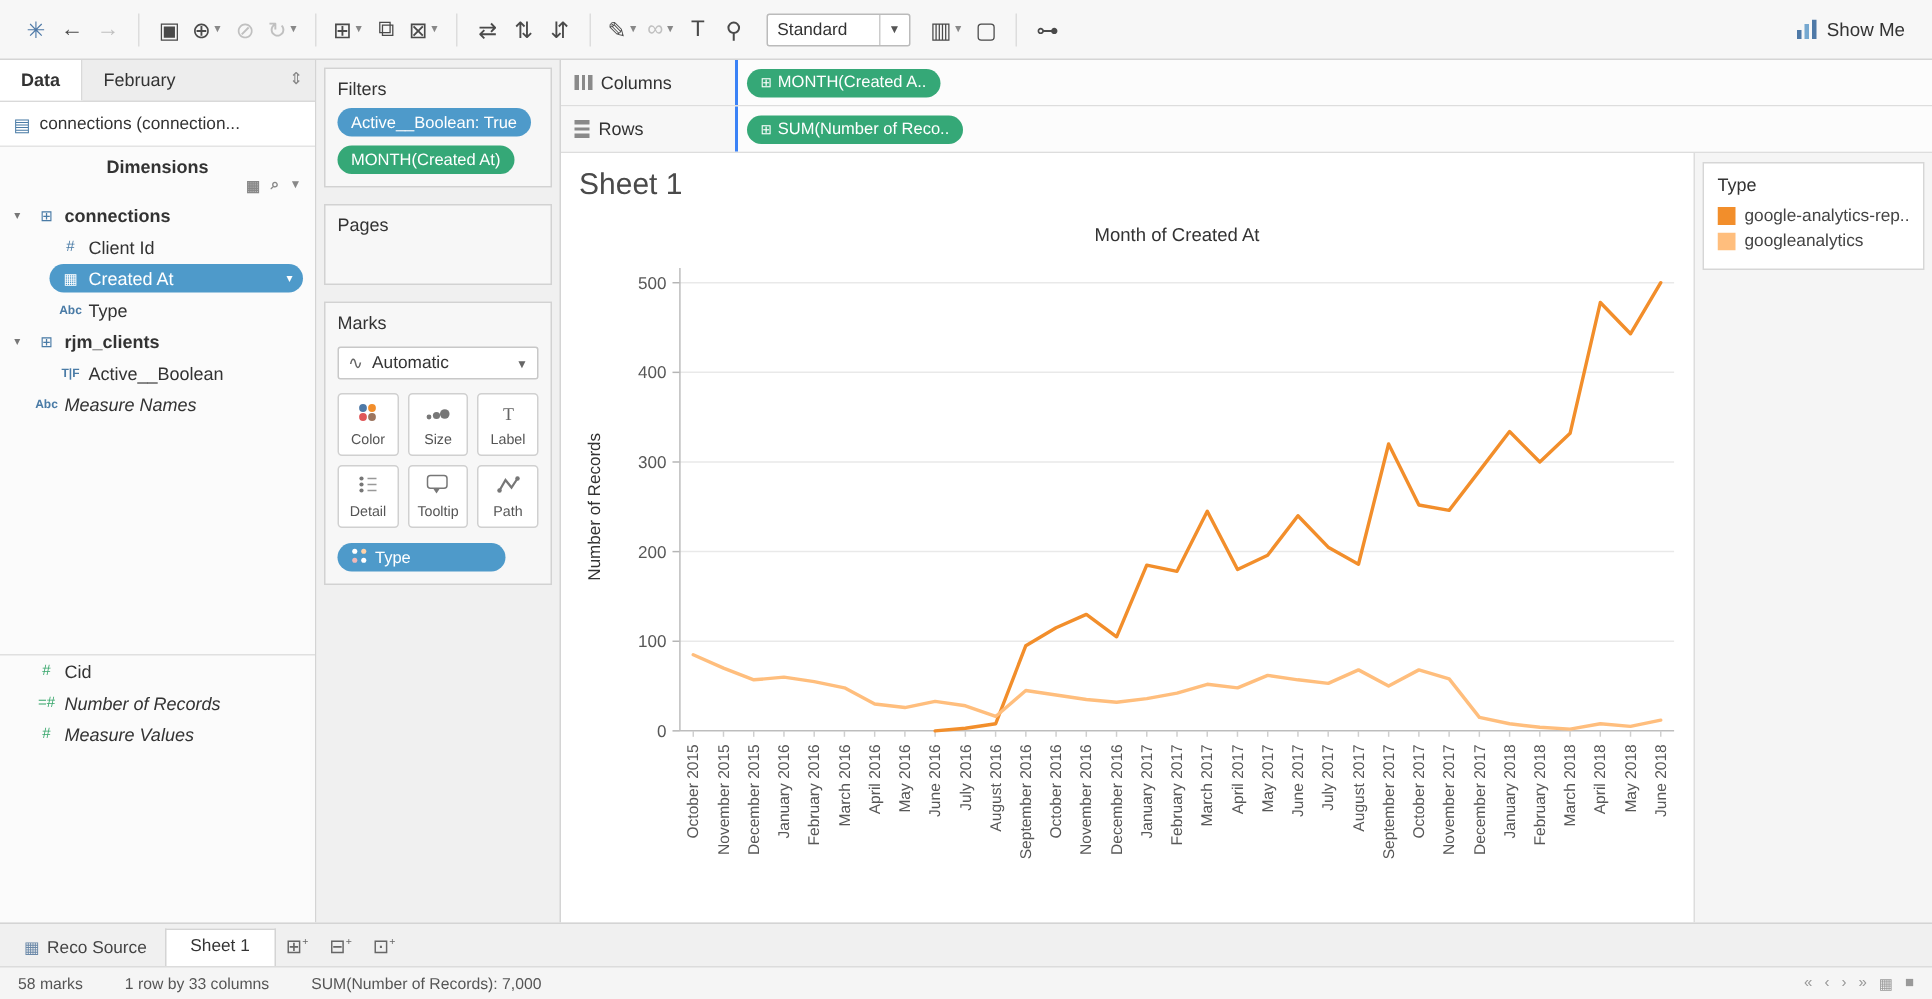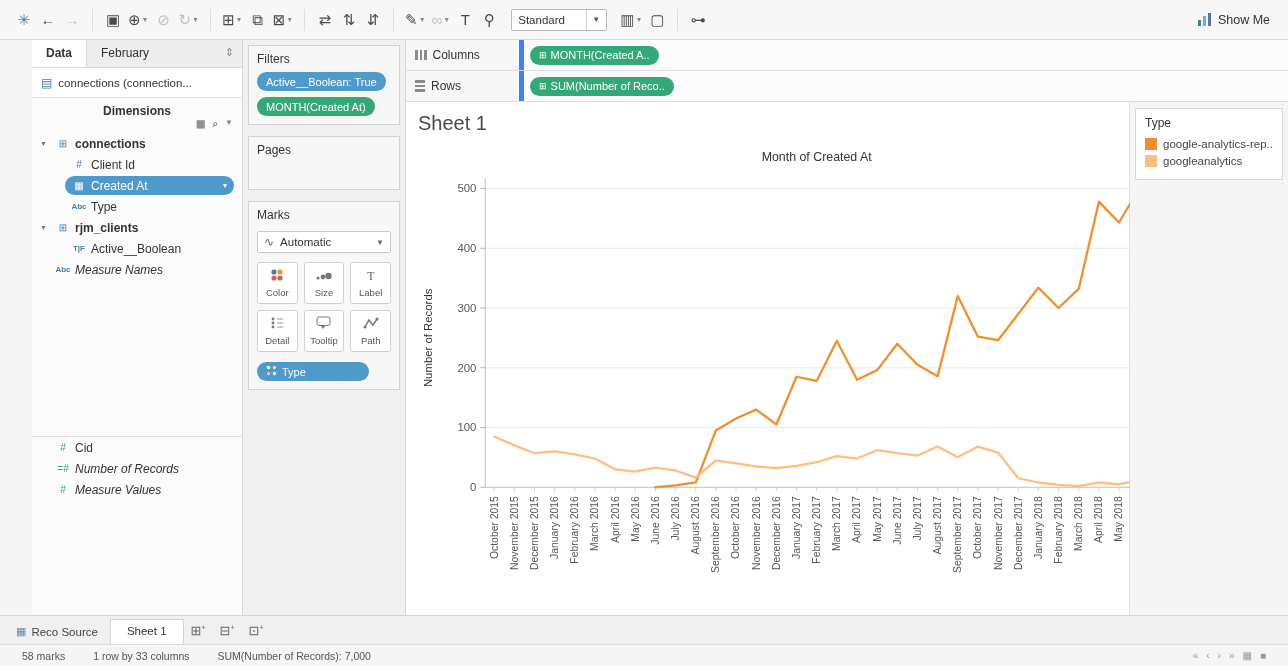--- a/index.html
+++ b/index.html
@@ -10,21 +10,21 @@
   .toolbar { height:40px; background:#f7f7f7; border-bottom:1px solid #d5d5d5; display:flex; align-items:center; padding:0 12px; flex-shrink:0; }
   .tbtn { min-width:24px; text-align:center; font-size:15px; color:#4a4a4a; padding:2px 3px; display:inline-flex; align-items:center; justify-content:center; cursor:default; }
   .tbtn.disabled { color:#c0c0c0; }
   .tcaret2 { font-size:7px; color:#888; margin-left:1px; }
   .tsep { width:1px; height:22px; background:#ddd; margin:0 8px; }
   .std-select { width:96px; height:22px; background:#fff; border:1px solid #bbb; border-radius:2px; display:flex; align-items:center; font-size:11.5px; color:#333; padding:0 6px; margin:0 10px; justify-content:space-between; }
   .std-caret { font-size:8px; color:#555; border-left:1px solid #ccc; padding-left:5px; height:100%; display:flex; align-items:center; }
   .showme { margin-left:auto; display:flex; align-items:center; gap:6px; font-size:12.5px; color:#333; padding-right:6px; }
 
   
-  .main { height:575px; display:flex; flex-shrink:0;padding-left:32px; }
+  .main { height:575px; display:flex; flex-shrink:0; }
 
   
   .data-pane { width:211px; background:#fbfbfb; border-right:1px solid #d4d4d4; display:flex; flex-direction:column; flex-shrink:0; }
   .pane-tabs { display:flex; align-items:stretch; height:28px; background:#ededed; border-bottom:1px solid #d9d9d9; }
   .pane-tab { padding:6px 14px; font-size:12px; color:#333; }
   .pane-tab.active { background:#fff; font-weight:bold; border-right:1px solid #d9d9d9; }
   .pane-tab-spacer { flex:1; }
   .pane-tabs-icon { font-size:11px; color:#888; padding:6px 8px; }
   .conn-row { height:30px; display:flex; align-items:center; gap:6px; padding:0 9px; font-size:11.5px; color:#333; background:#fff; border-bottom:1px solid #e4e4e4; white-space:nowrap; overflow:hidden; }
   .conn-icon { color:#4a7ba6; font-size:12px; }
@@ -58,21 +58,21 @@
   .marks-select .mglyph { color:#666; margin-right:6px; font-size:12px; }
   .marks-select .mcaret { margin-left:auto; font-size:8px; color:#666; }
   .marks-grid { display:grid; grid-template-columns:repeat(3,1fr); gap:6px; margin-bottom:10px; }
   .mark-btn { background:#fff; border:1px solid #d0d0d0; border-radius:3px; height:42px; display:flex; flex-direction:column; align-items:center; justify-content:center; gap:3px; font-size:9.5px; color:#555; }
   .type-pill { margin-top:2px; width:112px; }
   .type-pill svg { margin-right:5px; }
 
   
   .right-col { flex:1; display:flex; flex-direction:column; min-width:0; }
   .shelf-row { height:31px; display:flex; align-items:stretch; border-bottom:1px solid #ddd; background:#f4f4f4; flex-shrink:0; }
-  .shelf-label { width:118px; display:flex; align-items:center; gap:6px; padding:0 9px; font-size:12px; color:#333; border-right:5px solid #3b82f6; background:#f7f7f7; flex-shrink:0; }
+  .shelf-label { width:118px; display:flex; align-items:center; gap:6px; padding:0 9px; font-size:12px; color:#333; border-right:2px solid #3b82f6; background:#f7f7f7; flex-shrink:0; }
   .cols-icon { display:inline-flex; gap:2px; }
   .cols-icon i { width:2.5px; height:10px; background:#8a8a8a; }
   .rows-icon { display:inline-flex; flex-direction:column; gap:2px; }
   .rows-icon i { width:10px; height:2.5px; background:#8a8a8a; }
   .shelf-area { flex:1; background:#fcfcfc; display:flex; align-items:center; padding:0 6px; gap:6px; }
   .shelf-area .pill { margin-top:0; }
 
   .content-row { flex:1; display:flex; min-height:0; }
   .worksheet { flex:1; background:#fff; border-right:1px solid #ddd; padding:10px 4px 0 12px; min-width:0; }
   .sheet-title { font-size:20px; color:#4a4a4a; margin-bottom:4px; }
@@ -82,21 +82,21 @@
   .legend-item { display:flex; align-items:center; font-size:11.5px; color:#444; margin-bottom:5px; white-space:nowrap; overflow:hidden; }
   .swatch { width:12px; height:12px; margin-right:6px; flex-shrink:0; }
 
   
   .bottom-bar { height:29px; background:#f0f0f0; border-top:1px solid #d4d4d4; display:flex; align-items:flex-end; padding-left:4px; flex-shrink:0; }
   .ds-tab { display:flex; align-items:center; gap:5px; padding:5px 12px 6px 12px; font-size:11.5px; color:#444; }
   .ds-tab .ds-icon { color:#6a88a8; font-size:11px; }
   .sheet-tab { background:#fff; border:1px solid #d4d4d4; border-bottom:none; padding:5px 16px 7px 16px; font-size:11.5px; color:#333; }
   .newtab-btn { padding:4px 7px 6px 7px; color:#666; font-size:13px; position:relative; }
   .newtab-btn sup { font-size:7px; color:#666; }
-  .status-bar { height:22px; background:#f5f5f5; border-top:1px solid #dcdcdc; display:flex; align-items:center; font-size:10.5px; color:#555; padding:0 22px; flex-shrink:0; }
+  .status-bar { height:22px; background:#f5f5f5; border-top:1px solid #dcdcdc; display:flex; align-items:center; font-size:10.5px; color:#555; padding:0 12px; flex-shrink:0; }
   .status-item { margin-right:28px; white-space:nowrap; }
   .status-right { margin-left:auto; display:flex; align-items:center; gap:8px; color:#999; font-size:10px; }
 
   svg.chart { font-family:"Liberation Sans",sans-serif; display:block; }
 </style>
 </head>
 <body>
 
 <div class="app">
 

